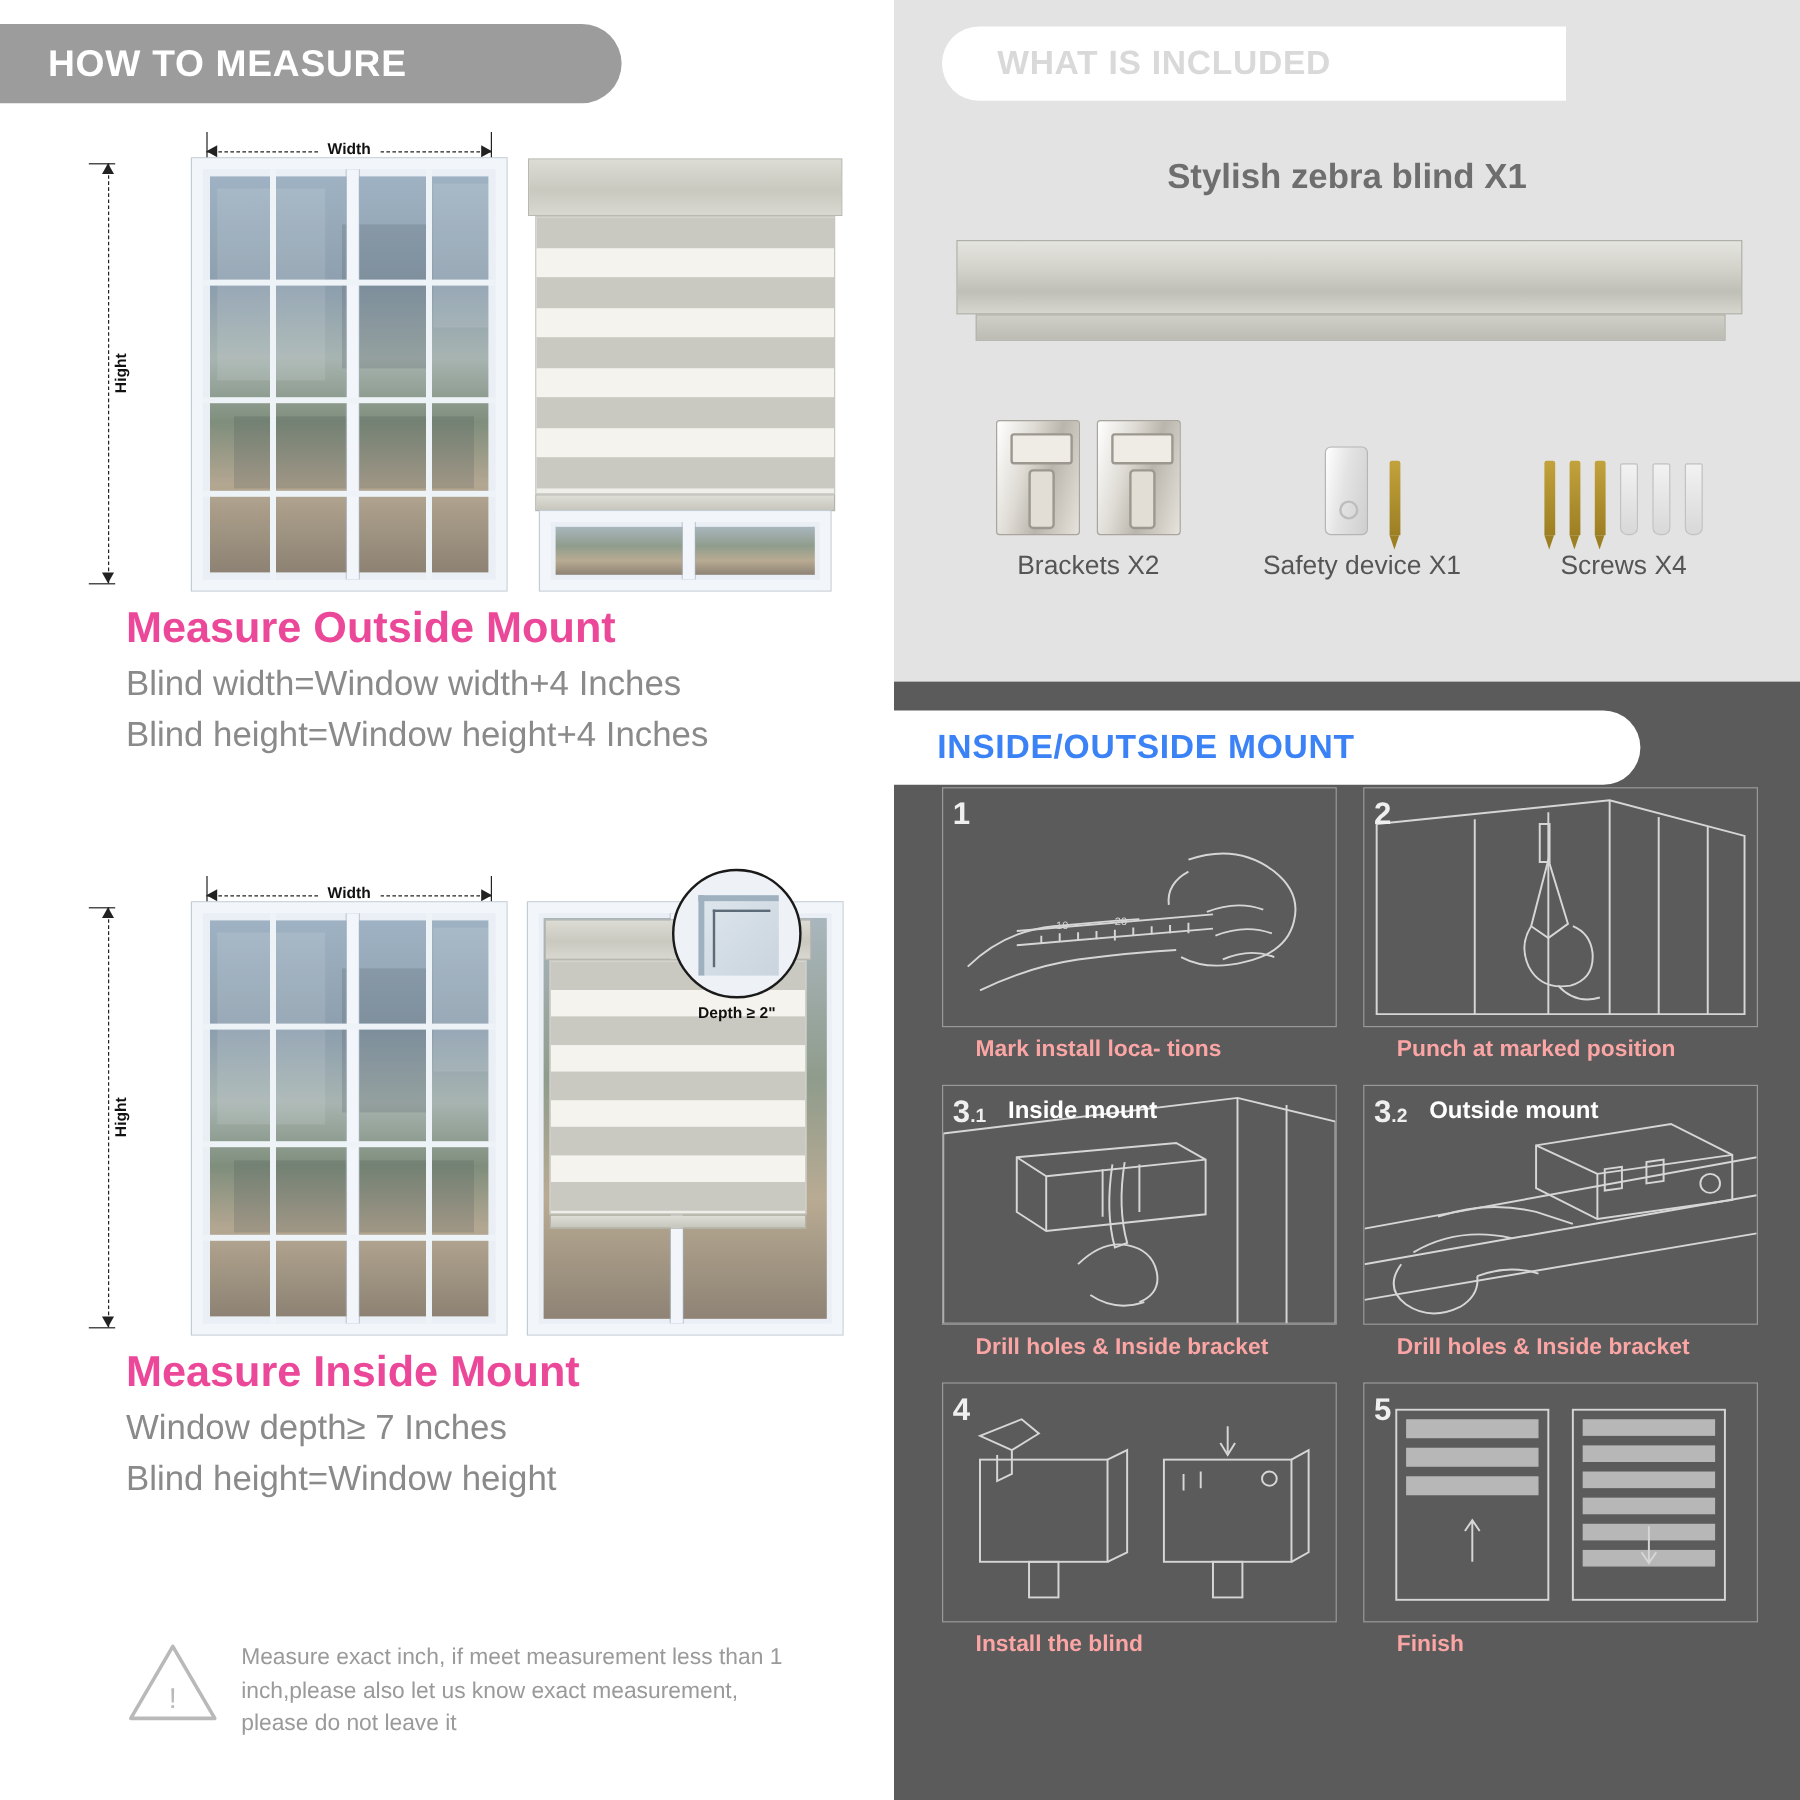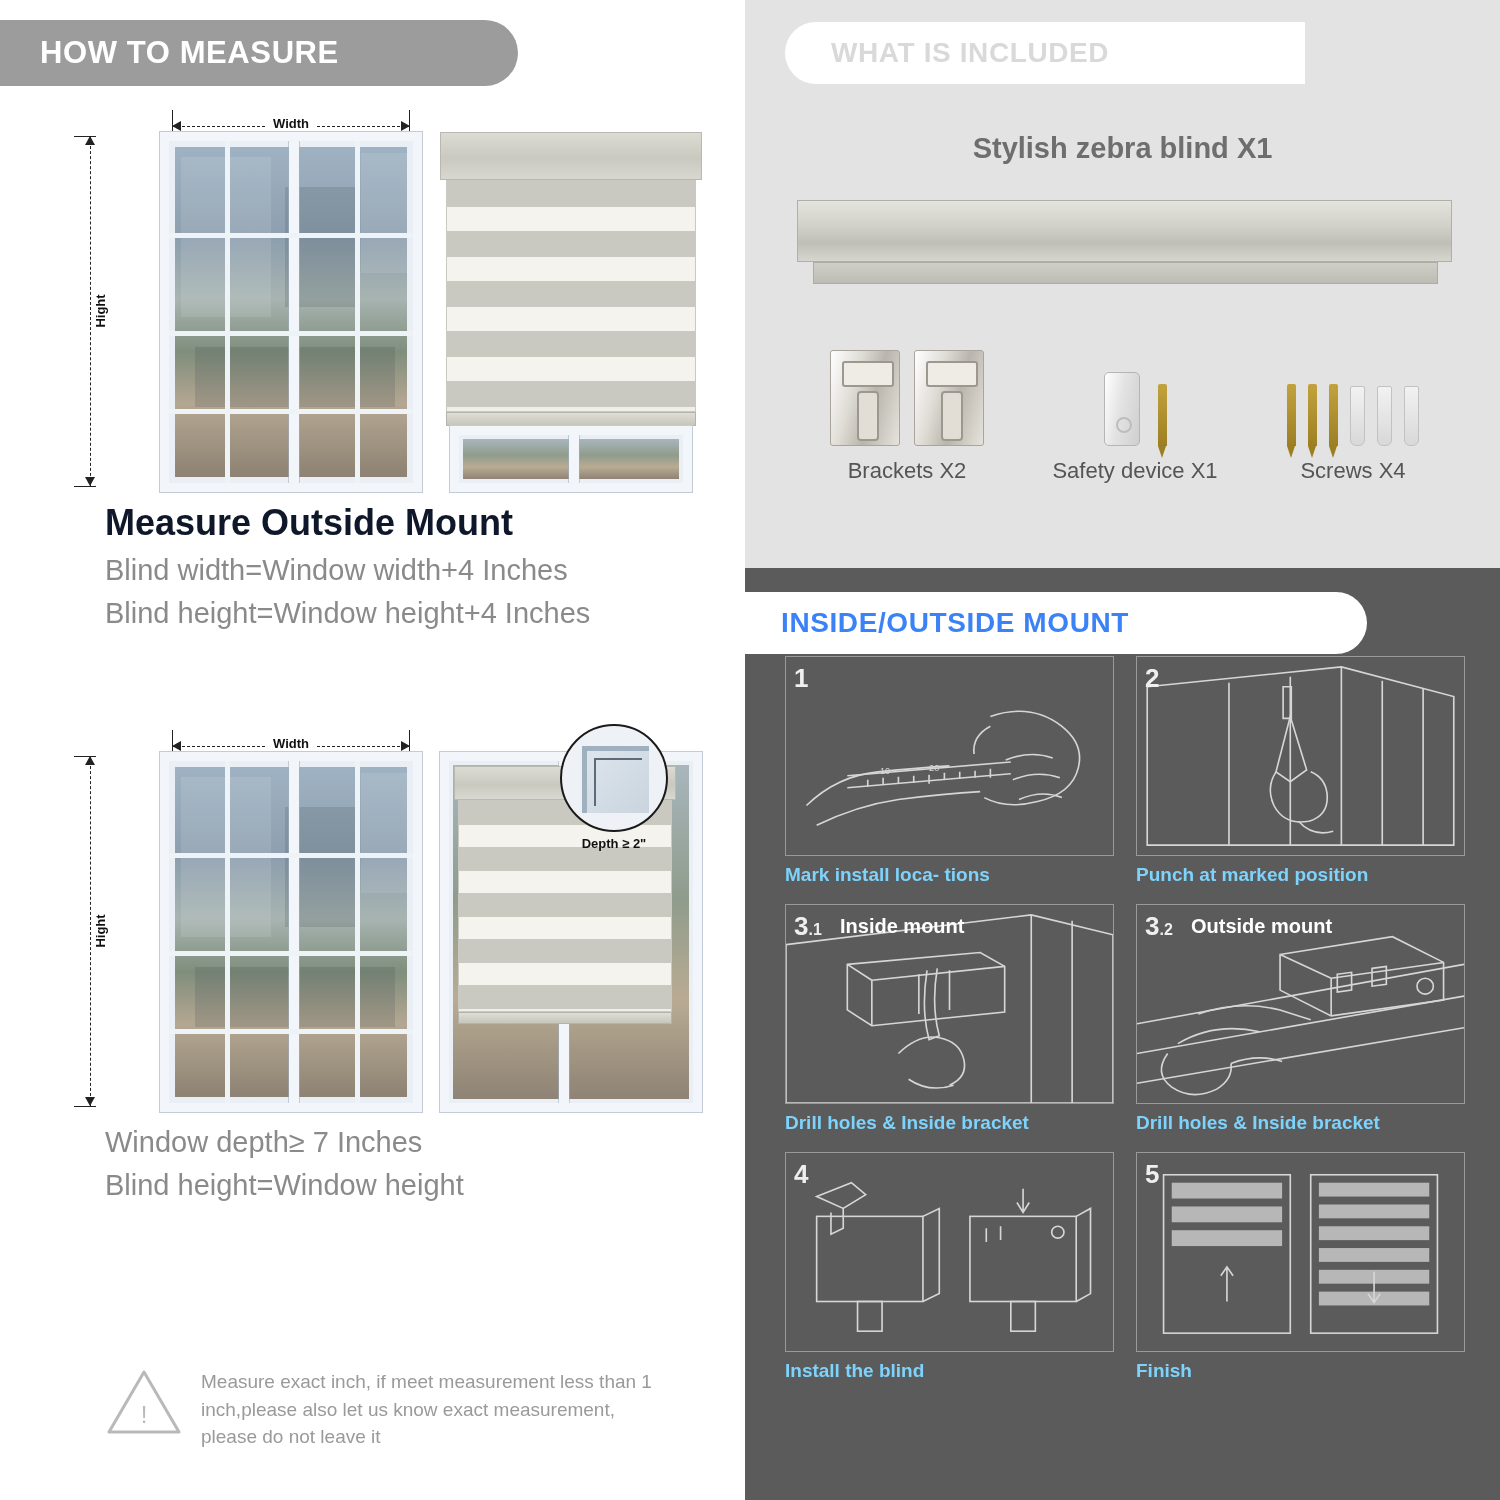--- a/index.html
+++ b/index.html
@@ -257,21 +257,21 @@
     transform: translateX(-50%);
     font-size: 13px;
     color: #111;
     white-space: nowrap;
     font-weight: bold;
   }
 
   .mb-title {
     margin: 6px 0 0 105px;
     font-size: 36px;
-    color: #0f172a;
+    color: #ec4899;
     font-weight: bold;
   }
   .mb-line {
     margin: 10px 0 0 105px;
     font-size: 29px;
     color: #8a8a8a;
   }
 
   .note {
     position: absolute;
@@ -492,22 +492,23 @@
     left: 54px;
     top: 10px;
     font-size: 20px;
     color: #ffffff;
     z-index: 3;
     font-weight: bold;
   }
   .step-caption {
     margin-top: 8px;
     font-size: 19px;
-    color: #7dd3fc;
-    font-weight: bold;
+    color: #fca5a5;
+    font-weight: bold;
+    margin-left: 28px;
   }
   .sketch { position: absolute; inset: 0; }
   .sketch svg { display:block; width: 100%; height: 100%; }
 </style>
 </head>
 <body>
 
 <div class="page">
 
   <div class="left-col">
@@ -634,20 +635,21 @@
 
         <div class="depth-callout">
           <div class="depth-circle">
             <div class="corner"></div>
             <div class="inner-line"></div>
           </div>
           <div class="depth-label">Depth ≥ 2"</div>
         </div>
       </div>
 
+      <div class="mb-title">Measure Inside Mount</div>
       <div class="mb-line">Window depth≥ 7 Inches</div>
       <div class="mb-line">Blind height=Window height</div>
     </div>
 
     <div class="note">
       <div class="warn-tri">
         <svg viewBox="0 0 78 68" width="78" height="68">
           <path d="M39 4 L74 64 L4 64 Z" fill="none" stroke="#b9b9b9" stroke-width="3" stroke-linejoin="round"></path>
           <text x="39" y="55" font-size="24" fill="#b9b9b9" text-anchor="middle" font-family="Liberation Sans, sans-serif">!</text>
         </svg>

